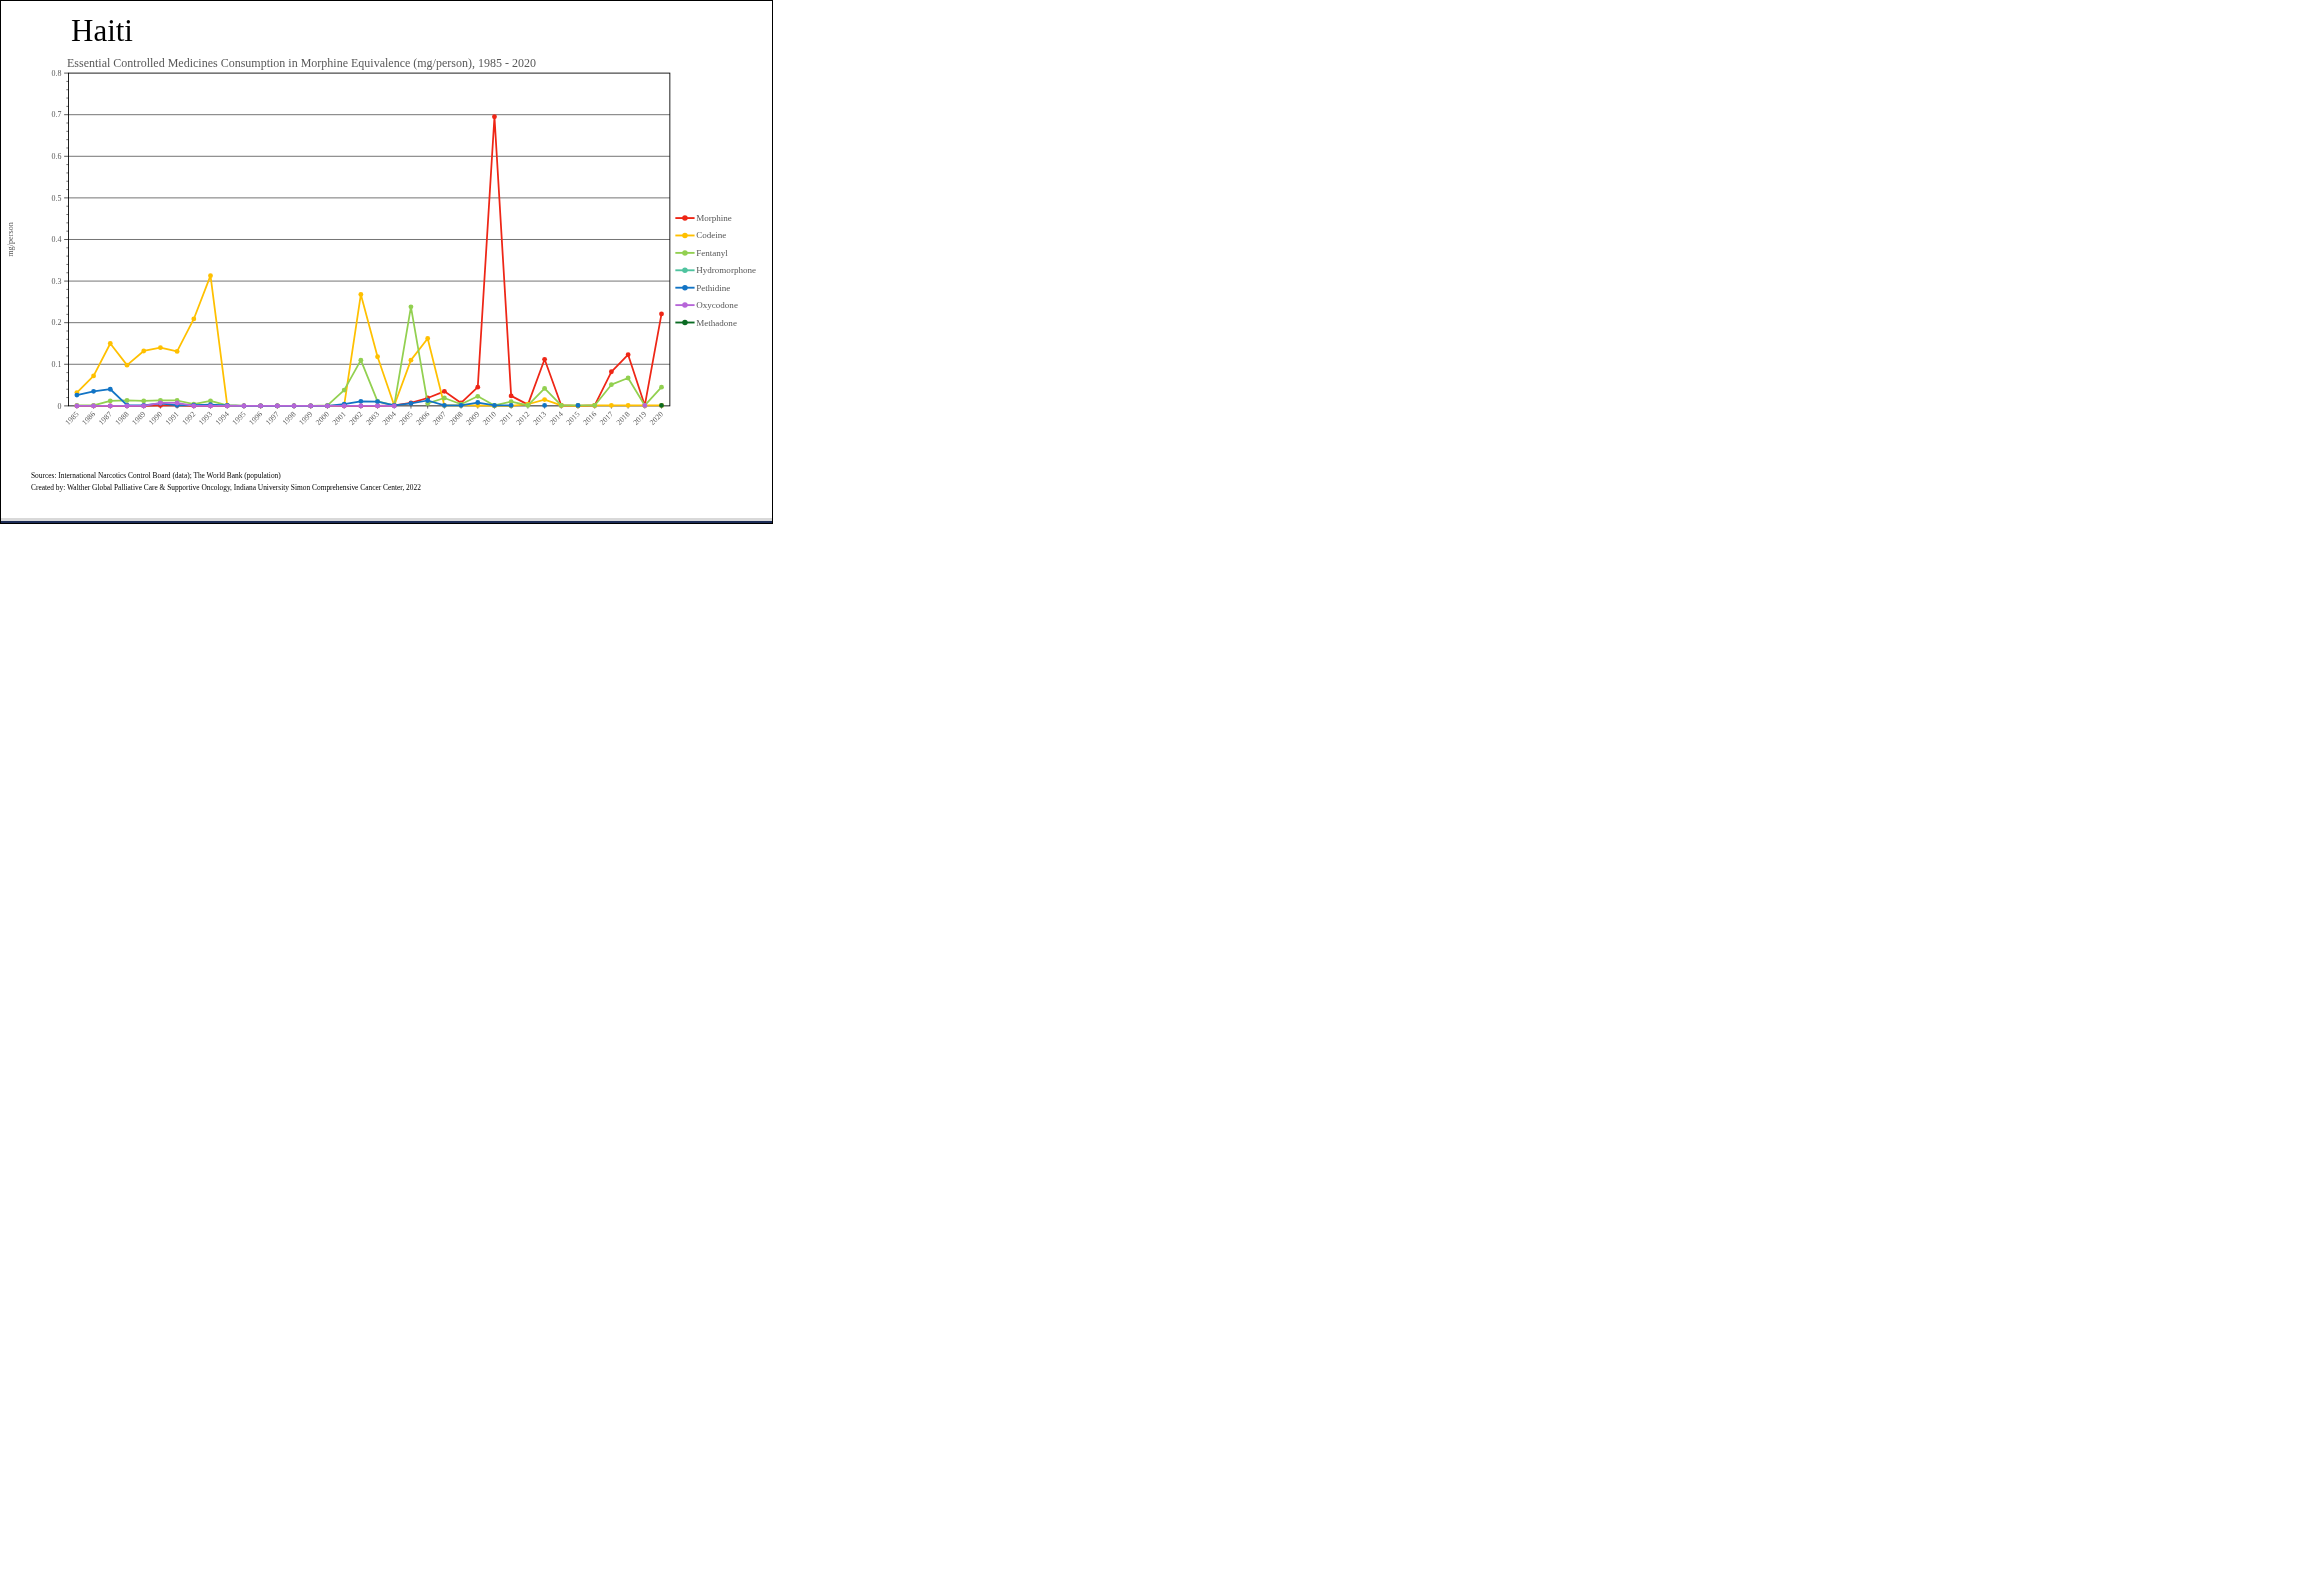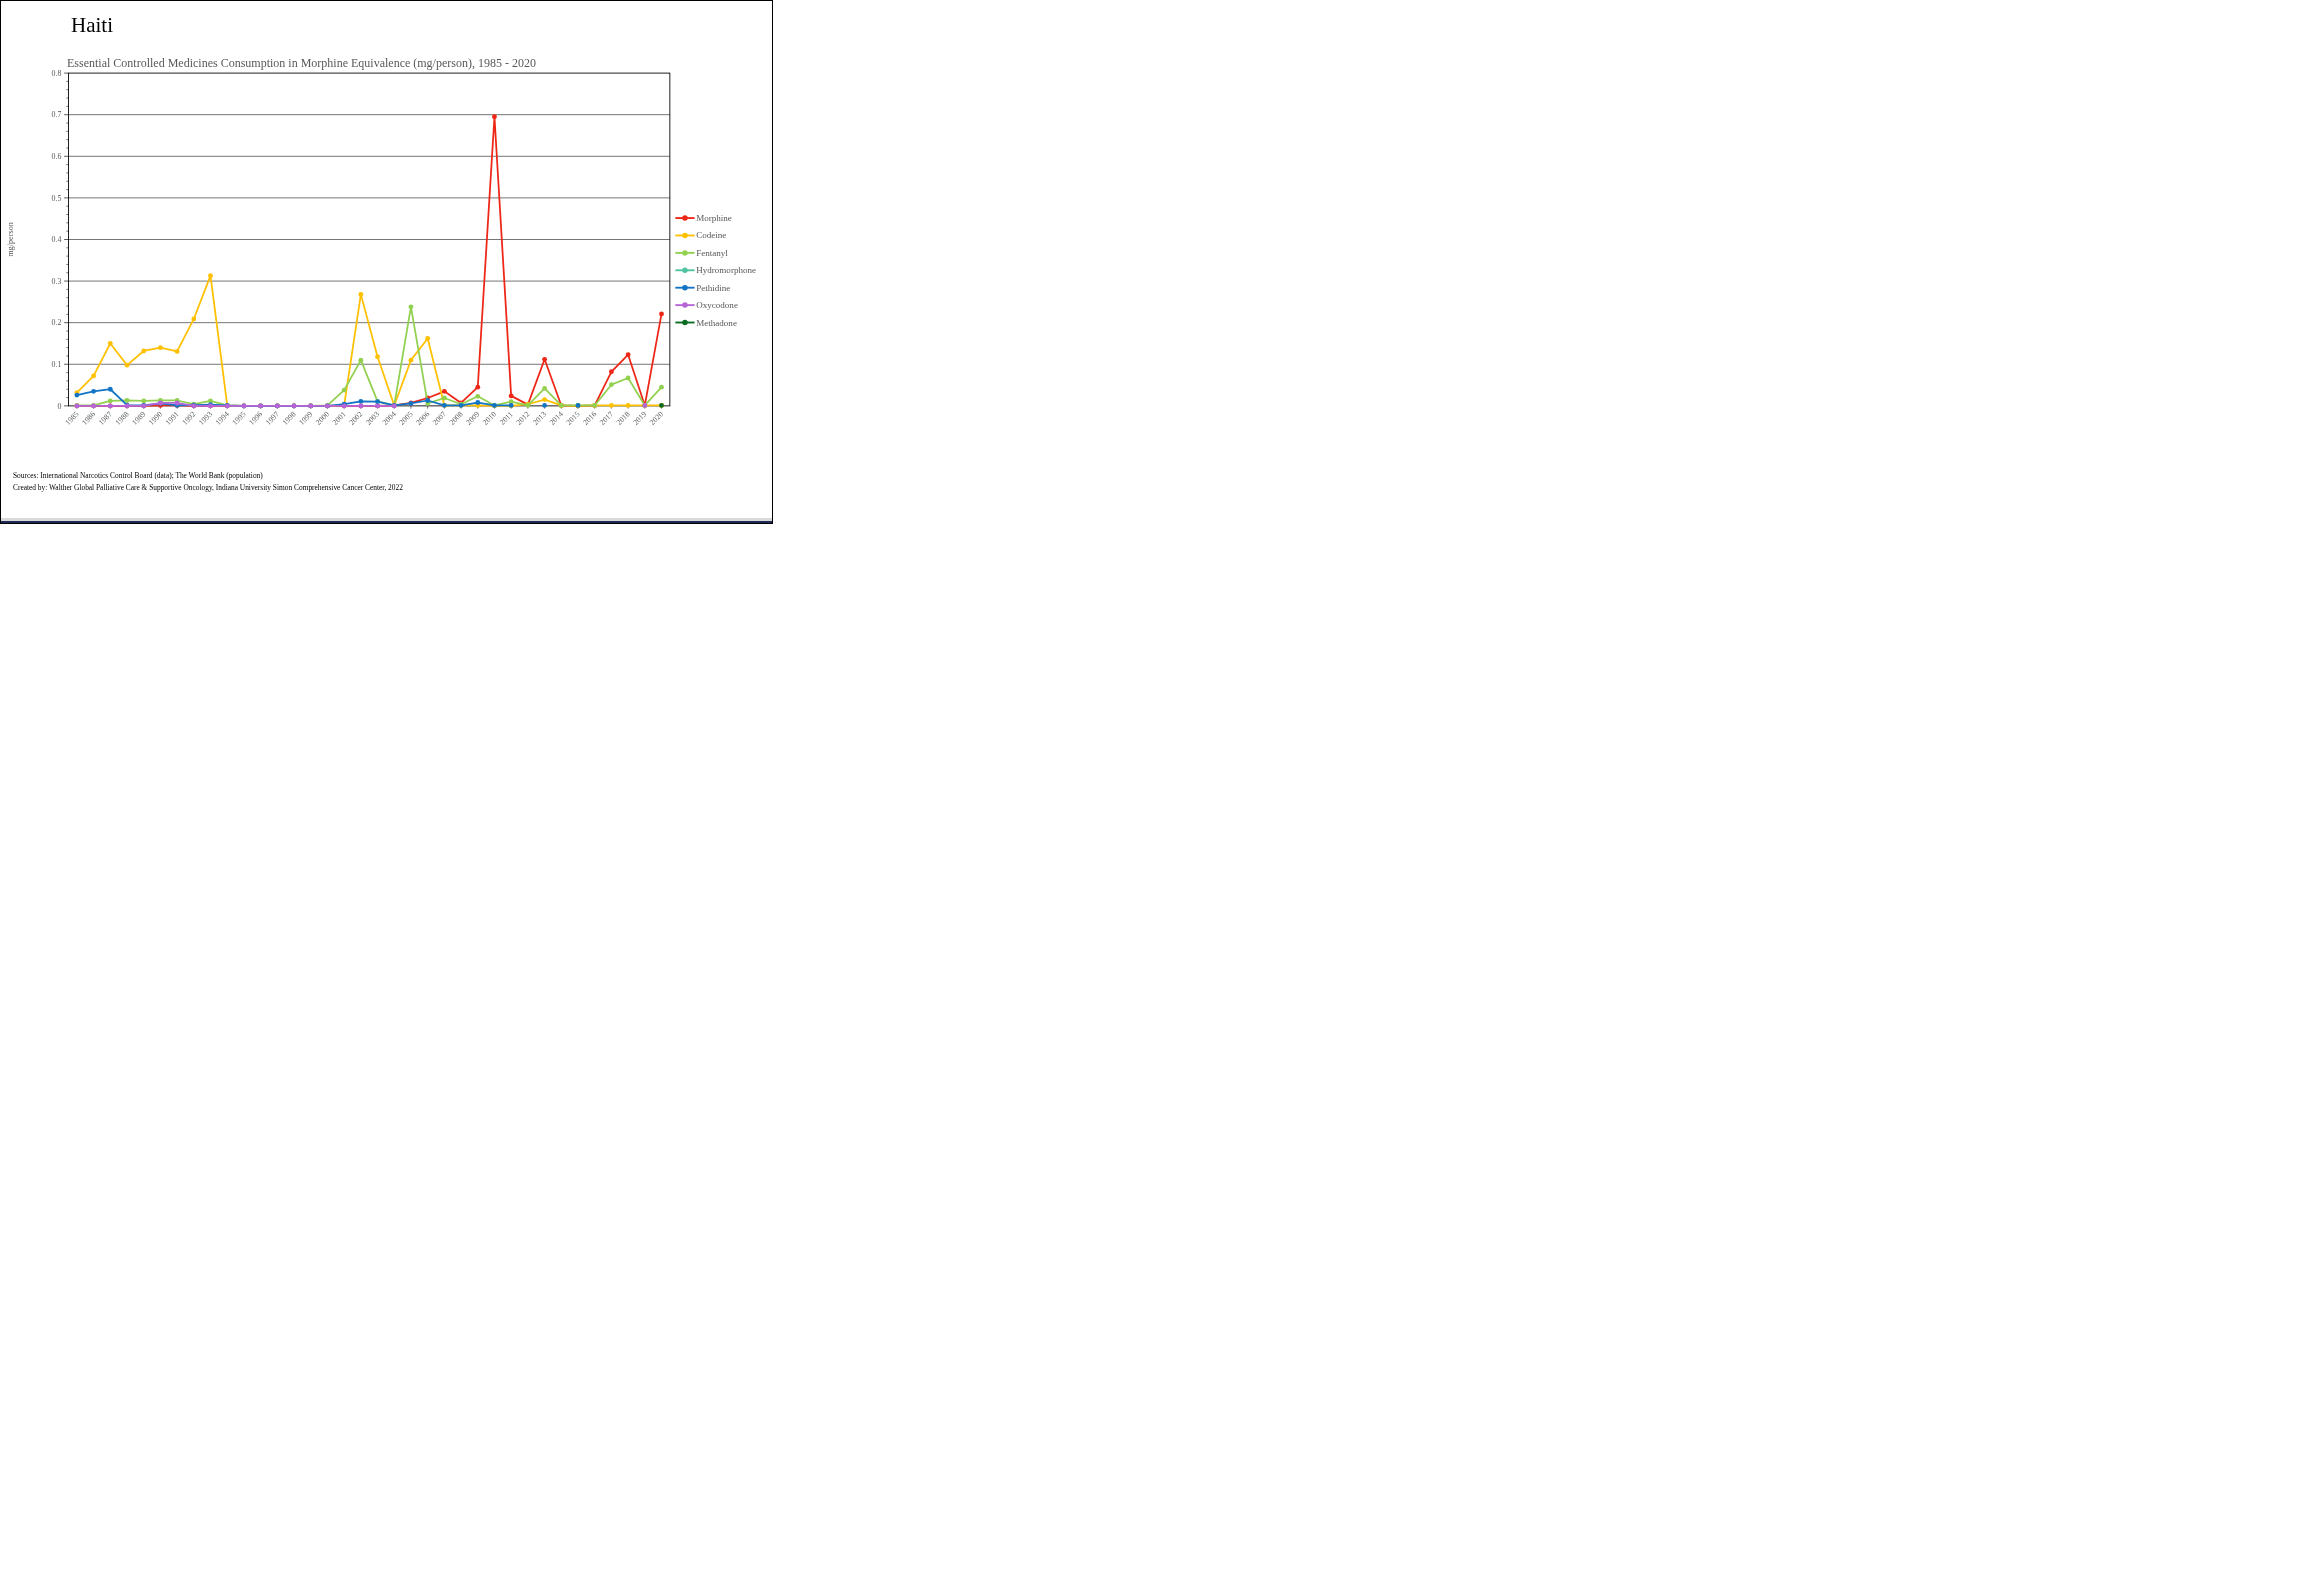--- a/index.html
+++ b/index.html
@@ -6,31 +6,31 @@
   body{font-family:"Liberation Serif", serif;}
   .frame{
     position:relative;
     width:771px;height:522px;
     border:0.8px solid #000;
     background:#fff;
     overflow:hidden;
   }
   .title{
     position:absolute;left:70px;top:12px;
-    font-size:21px;color:#000;
+    font-size:31px;color:#000;
     font-family:"Liberation Serif", serif;
   }
   .subtitle{
     position:absolute;left:66px;top:55px;
     font-size:12px;color:#595959;
     font-family:"Liberation Serif", serif;
   }
   .chart-svg{position:absolute;left:0;top:0;}
   .sources{
-    position:absolute;left:12px;top:469px;
+    position:absolute;left:30px;top:469px;
     font-size:7.4px;color:#000;line-height:12px;
     font-family:"Liberation Serif", serif;
   }
   .strip-gray{
     position:absolute;left:0;right:0;bottom:2.2px;height:3.3px;
   }
   .strip-navy{
     position:absolute;left:0;right:0;bottom:0;height:2.2px;
   }
 </style>

